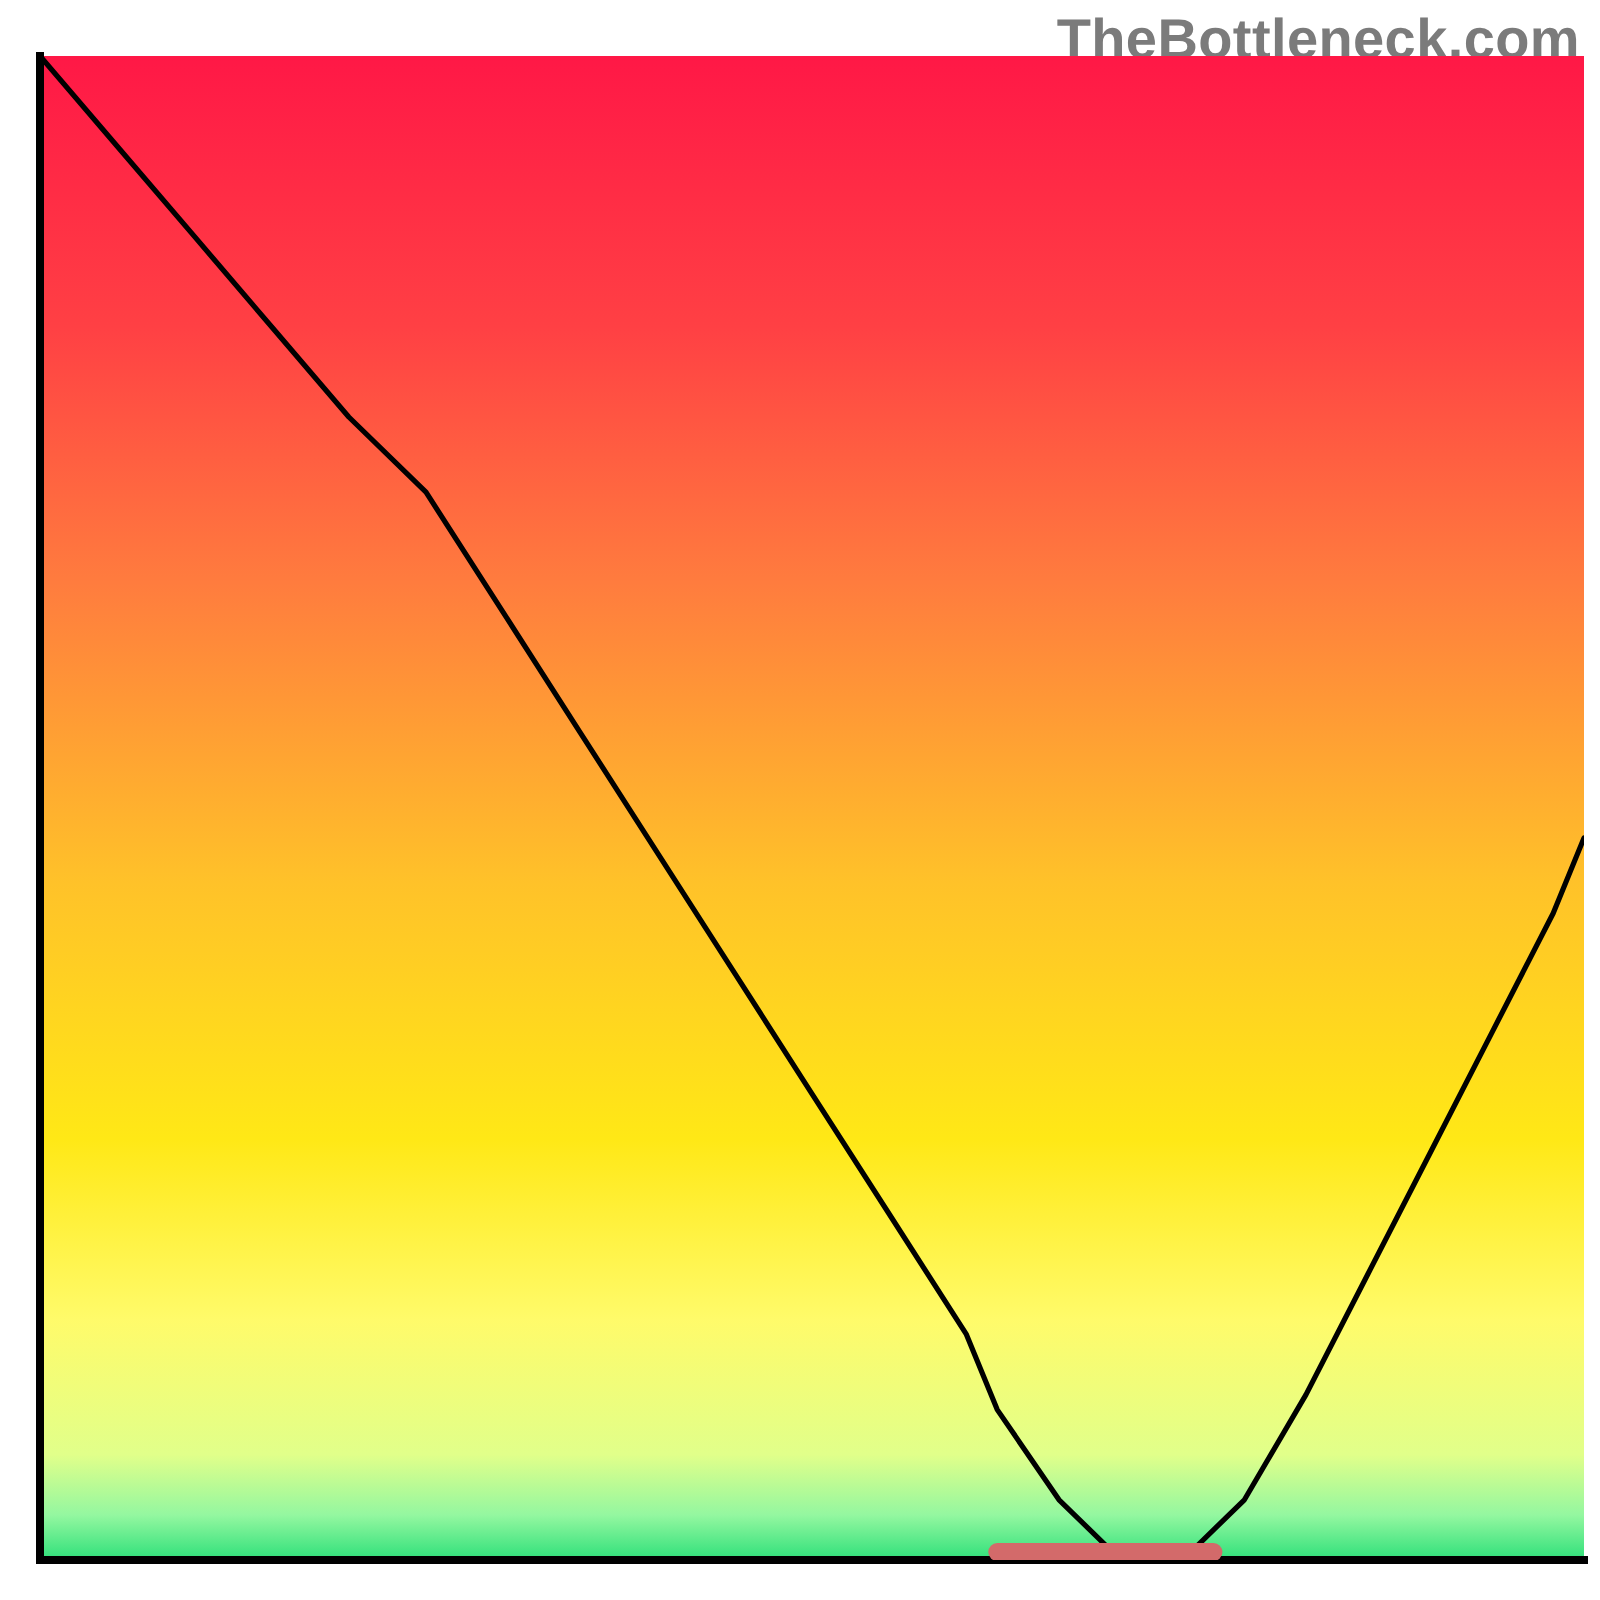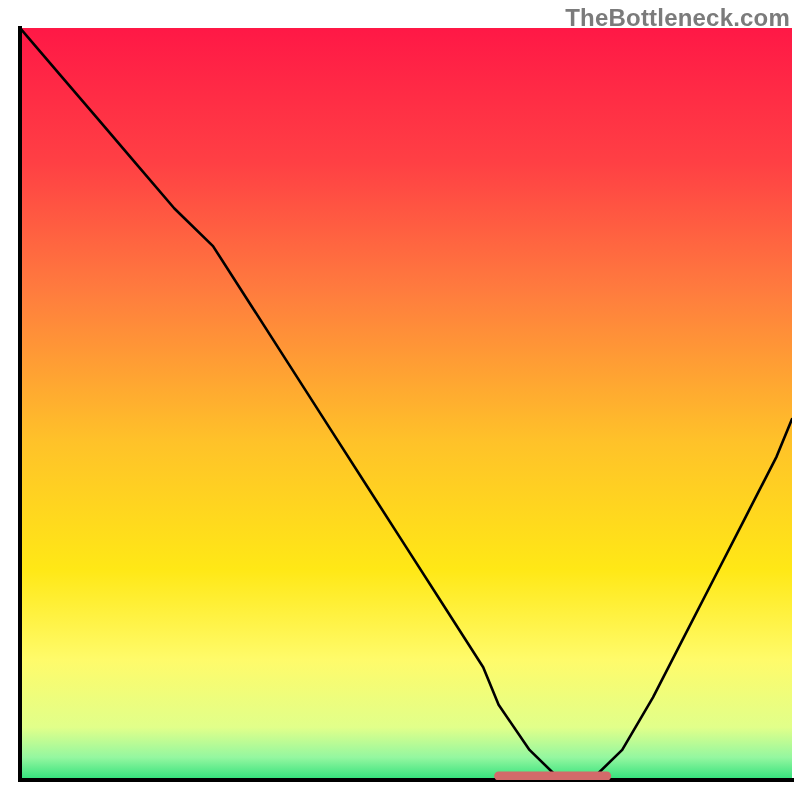--- a/index.html
+++ b/index.html
@@ -13,21 +13,21 @@
   }
   .wrap {
     position: relative;
     width: 800px;
     height: 800px;
   }
   .watermark {
     position: absolute;
     top: 4px;
     right: 10px;
-    font-size: 24px;
+    font-size: 28px;
     font-weight: 600;
     color: #7b7b7b;
     letter-spacing: 0.2px;
     text-align: right;
   }
   svg {
     position: absolute;
     top: 0;
     left: 0;
   }

